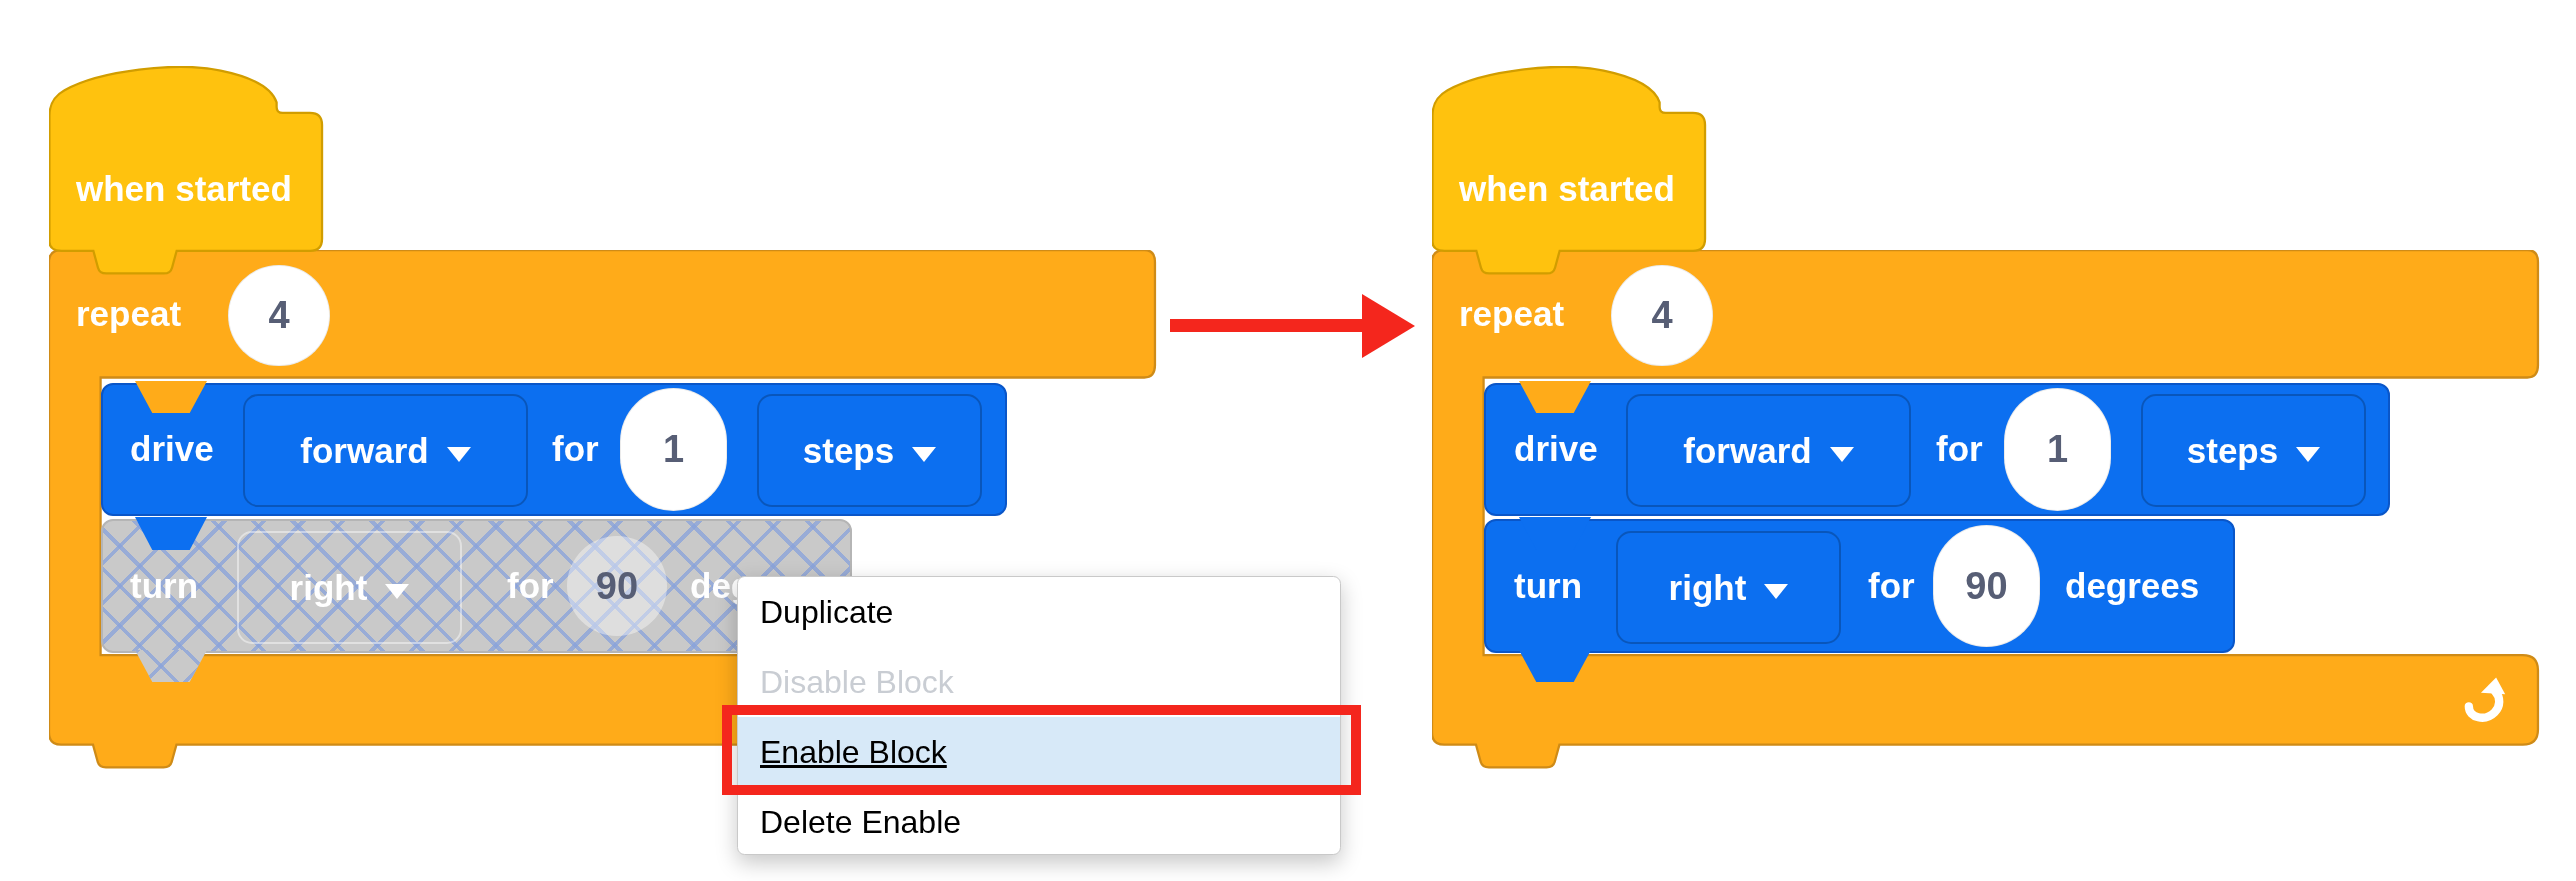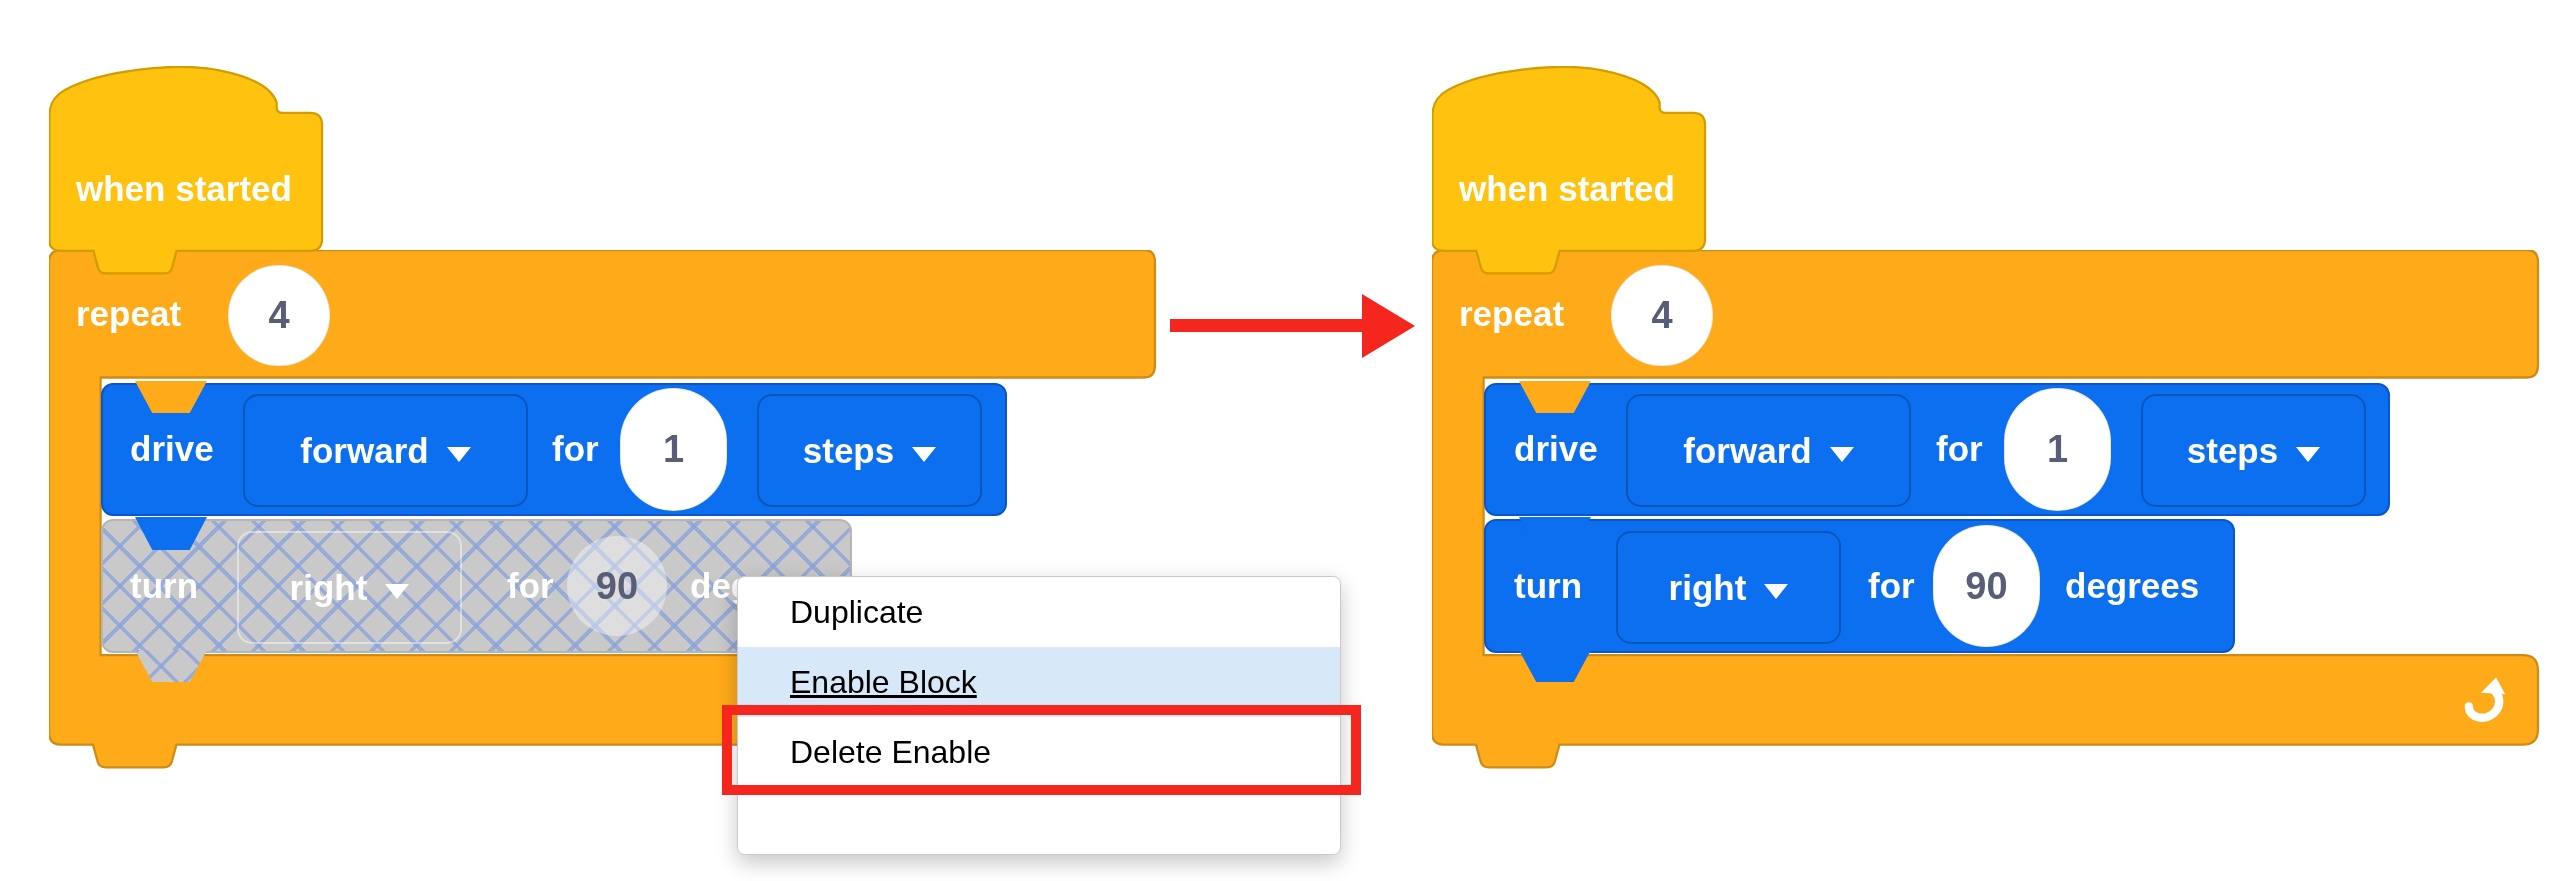--- a/index.html
+++ b/index.html
@@ -26,21 +26,21 @@
   .notch{clip-path:polygon(0 0,100% 0,76% 100%,24% 100%);}
   .hatch-nub{background-color:#C9C9C9;
     background-image:
       repeating-linear-gradient(45deg, rgba(136,162,219,0.75) 0 3.8px, transparent 3.8px 28px),
       repeating-linear-gradient(135deg, rgba(136,162,219,0.75) 0 3.8px, transparent 3.8px 28px);}
   .ghost-circle{background:rgba(255,255,255,0.4);border-radius:758px;display:flex;
                 align-items:center;justify-content:center;font-size:38px;font-weight:700;color:#575E75;}
   
   .menu{background:#ffffff;border:1.5px solid #C9C9C9;border-radius:7.6px;
         box-shadow:0 7.6px 21px rgba(0,0,0,0.22);box-sizing:border-box;}
-  .menu-item{height:70px;line-height:70px;padding-left:52px;font-size:32px;color:#000000;
+  .menu-item{height:70px;line-height:70px;padding-left:22px;font-size:32px;color:#000000;
              white-space:nowrap;}
   .menu-item.disabled{color:#C9CDD3;}
   .menu-item.highlight{background:#D7E9F8;text-decoration:underline;}
   .redbox{border:10px solid #F4261D;box-sizing:border-box;background:transparent;}
   
   .arrow-line{background:#F4261D;}
   .arrow-head{width:0;height:0;border-top:32px solid transparent;border-bottom:32px solid transparent;
               border-left:53px solid #F4261D;}
 </style>
 </head>
@@ -86,20 +86,21 @@
   <div class="abs ghost-circle" style="left:567px;top:536px;width:100px;height:100px;z-index:5;">90</div>
   <div class="abs btext" style="left:690px;top:551px;z-index:5;">degrees</div>
 
   <svg class="abs" style="left:1074px;top:676px;z-index:5;" width="55" height="50" viewBox="0 0 72 66">
     <path d="M14 40 C14 56 36 60 48 48 C56 40 56 28 49 21" fill="none" stroke="#ffffff" stroke-width="11" stroke-linecap="round"></path>
     <path d="M30 22 L50 2 L62 24 Z" fill="#ffffff"></path>
   </svg>
 
   <div class="abs menu" style="left:737px;top:576px;width:604px;height:279px;z-index:10;">
     <div class="menu-item">Duplicate</div>
+    <div class="menu-item disabled">Disable Block</div>
     <div class="menu-item highlight">Enable Block</div>
     <div class="menu-item">Delete Enable</div>
   </div>
   <div class="abs redbox" style="left:722px;top:705px;width:639px;height:90px;z-index:11;"></div>
 
   <div>
     <div class="abs arrow-line" style="left:1170px;top:319px;width:193px;height:13px;z-index:6;"></div>
     <div class="abs arrow-head" style="left:1362px;top:294px;z-index:6;"></div>
   </div>
 

